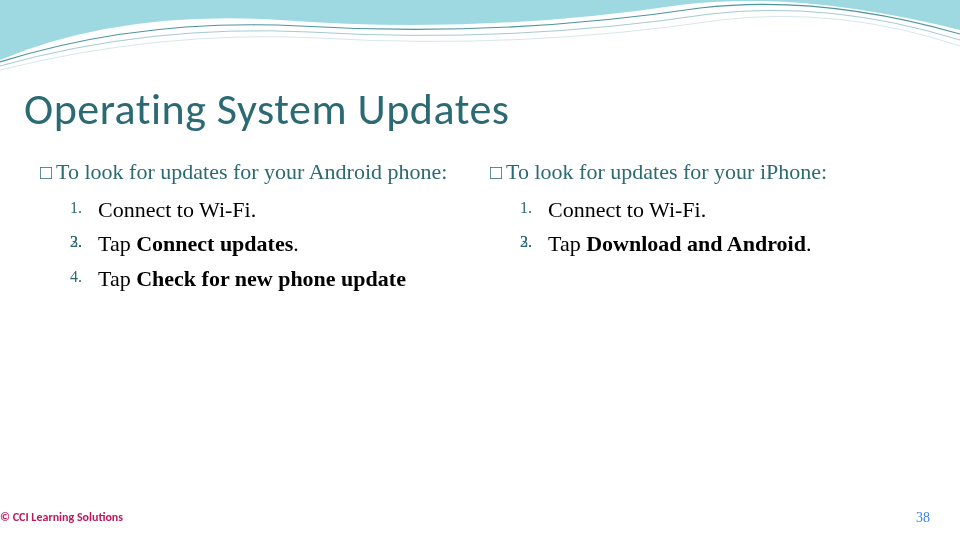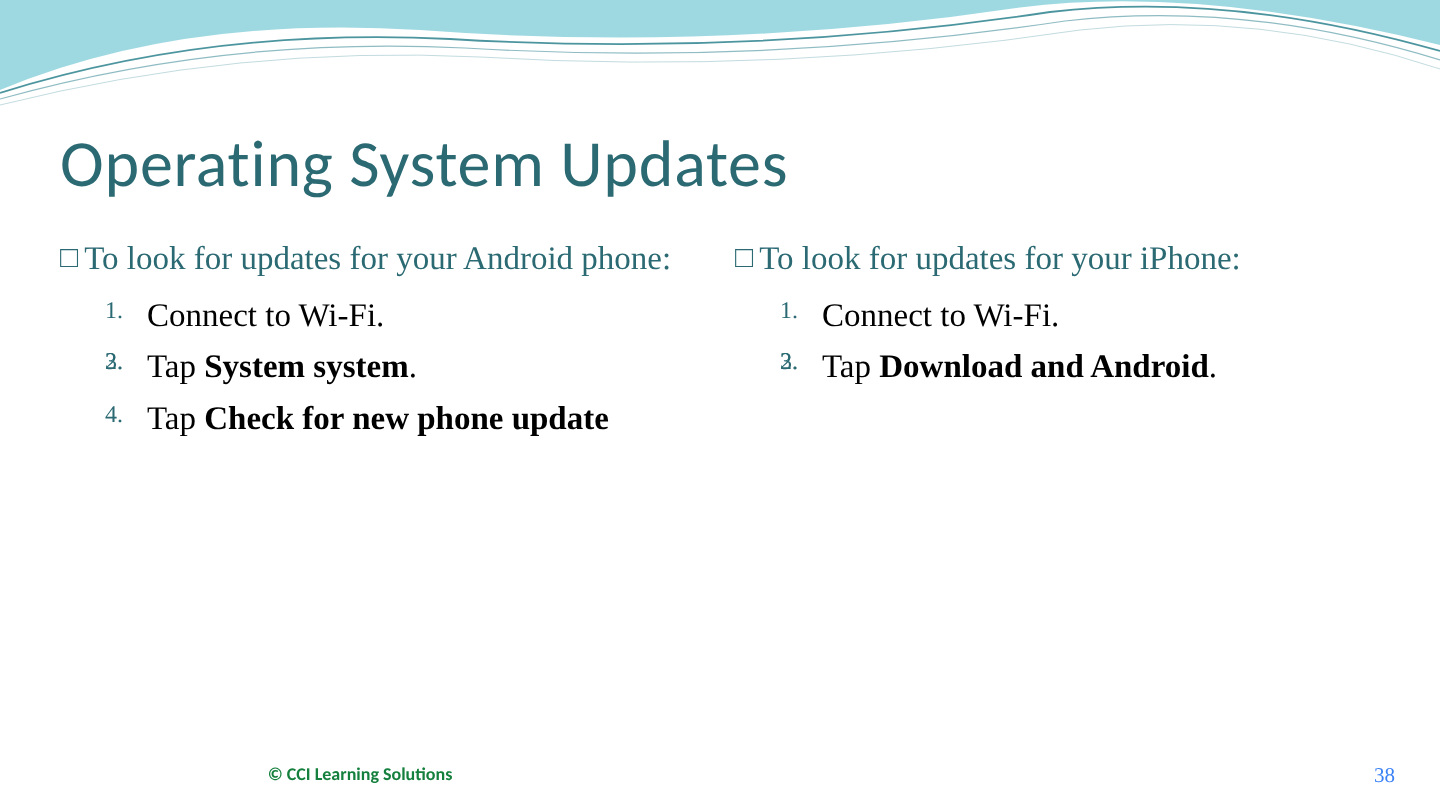--- a/index.html
+++ b/index.html
@@ -10,21 +10,21 @@
     position: relative;
     color: #000;
   }
   .wave-bg {
     position: absolute; top: 0; left: 0; width: 960px; height: 120px;
     pointer-events: none;
   }
   .title {
     position: absolute;
     top: 82px;
-    left: 40px;
+    left: 24px;
     font-family: 'Segoe UI Light', 'Segoe UI', Calibri, Arial, sans-serif;
     font-weight: 300;
     font-size: 44px;
     color: #2b6a73;
     letter-spacing: 0.5px;
   }
   .columns {
     position: absolute;
     top: 158px;
     left: 40px;
@@ -70,25 +70,24 @@
     color: #2b6a73;
     font-family: Georgia, serif;
   }
   ol.steps li .step-text { display: inline; }
   ol.steps li b { font-weight: bold; }
   .footer-copy {
     position: absolute;
     bottom: 16px;
     left: 0;
     width: 50%;
-    text-align: center;
     font-family: Calibri, Arial, sans-serif;
     font-size: 12px;
     font-weight: bold;
-    color: #15803d;
+    color: #be185d;
   }
   .page-num {
     position: absolute;
     bottom: 14px;
     right: 30px;
     font-family: Georgia, serif;
     font-size: 14px;
     color: #3b82f6;
   }
 </style>
@@ -106,21 +105,21 @@
 
 <div class="columns">
   <div class="col">
     <div class="bullet-line">
       <span class="bullet-glyph">□</span>
       <span>To look for updates for your Android phone:</span>
     </div>
     <ol class="steps" id="left-steps">
         <li><span class="num">1.</span><span class="step-text">Connect to Wi-Fi.</span></li>
         <li><span class="num">2.</span></li>
-        <li><span class="num">3.</span><span class="step-text">Tap <b>System system</b>.</span></li>
+        <li><span class="num">3.</span><span class="step-text">Tap <b>Connect updates</b>.</span></li>
         <li><span class="num">4.</span><span class="step-text">Tap <b>Check for new phone update</b></span></li>
       </ol>
   </div>
   <div class="col">
     <div class="bullet-line">
       <span class="bullet-glyph">□</span>
       <span>To look for updates for your iPhone:</span>
     </div>
     <ol class="steps" id="right-steps">
         <li><span class="num">1.</span><span class="step-text">Connect to Wi-Fi.</span></li>

